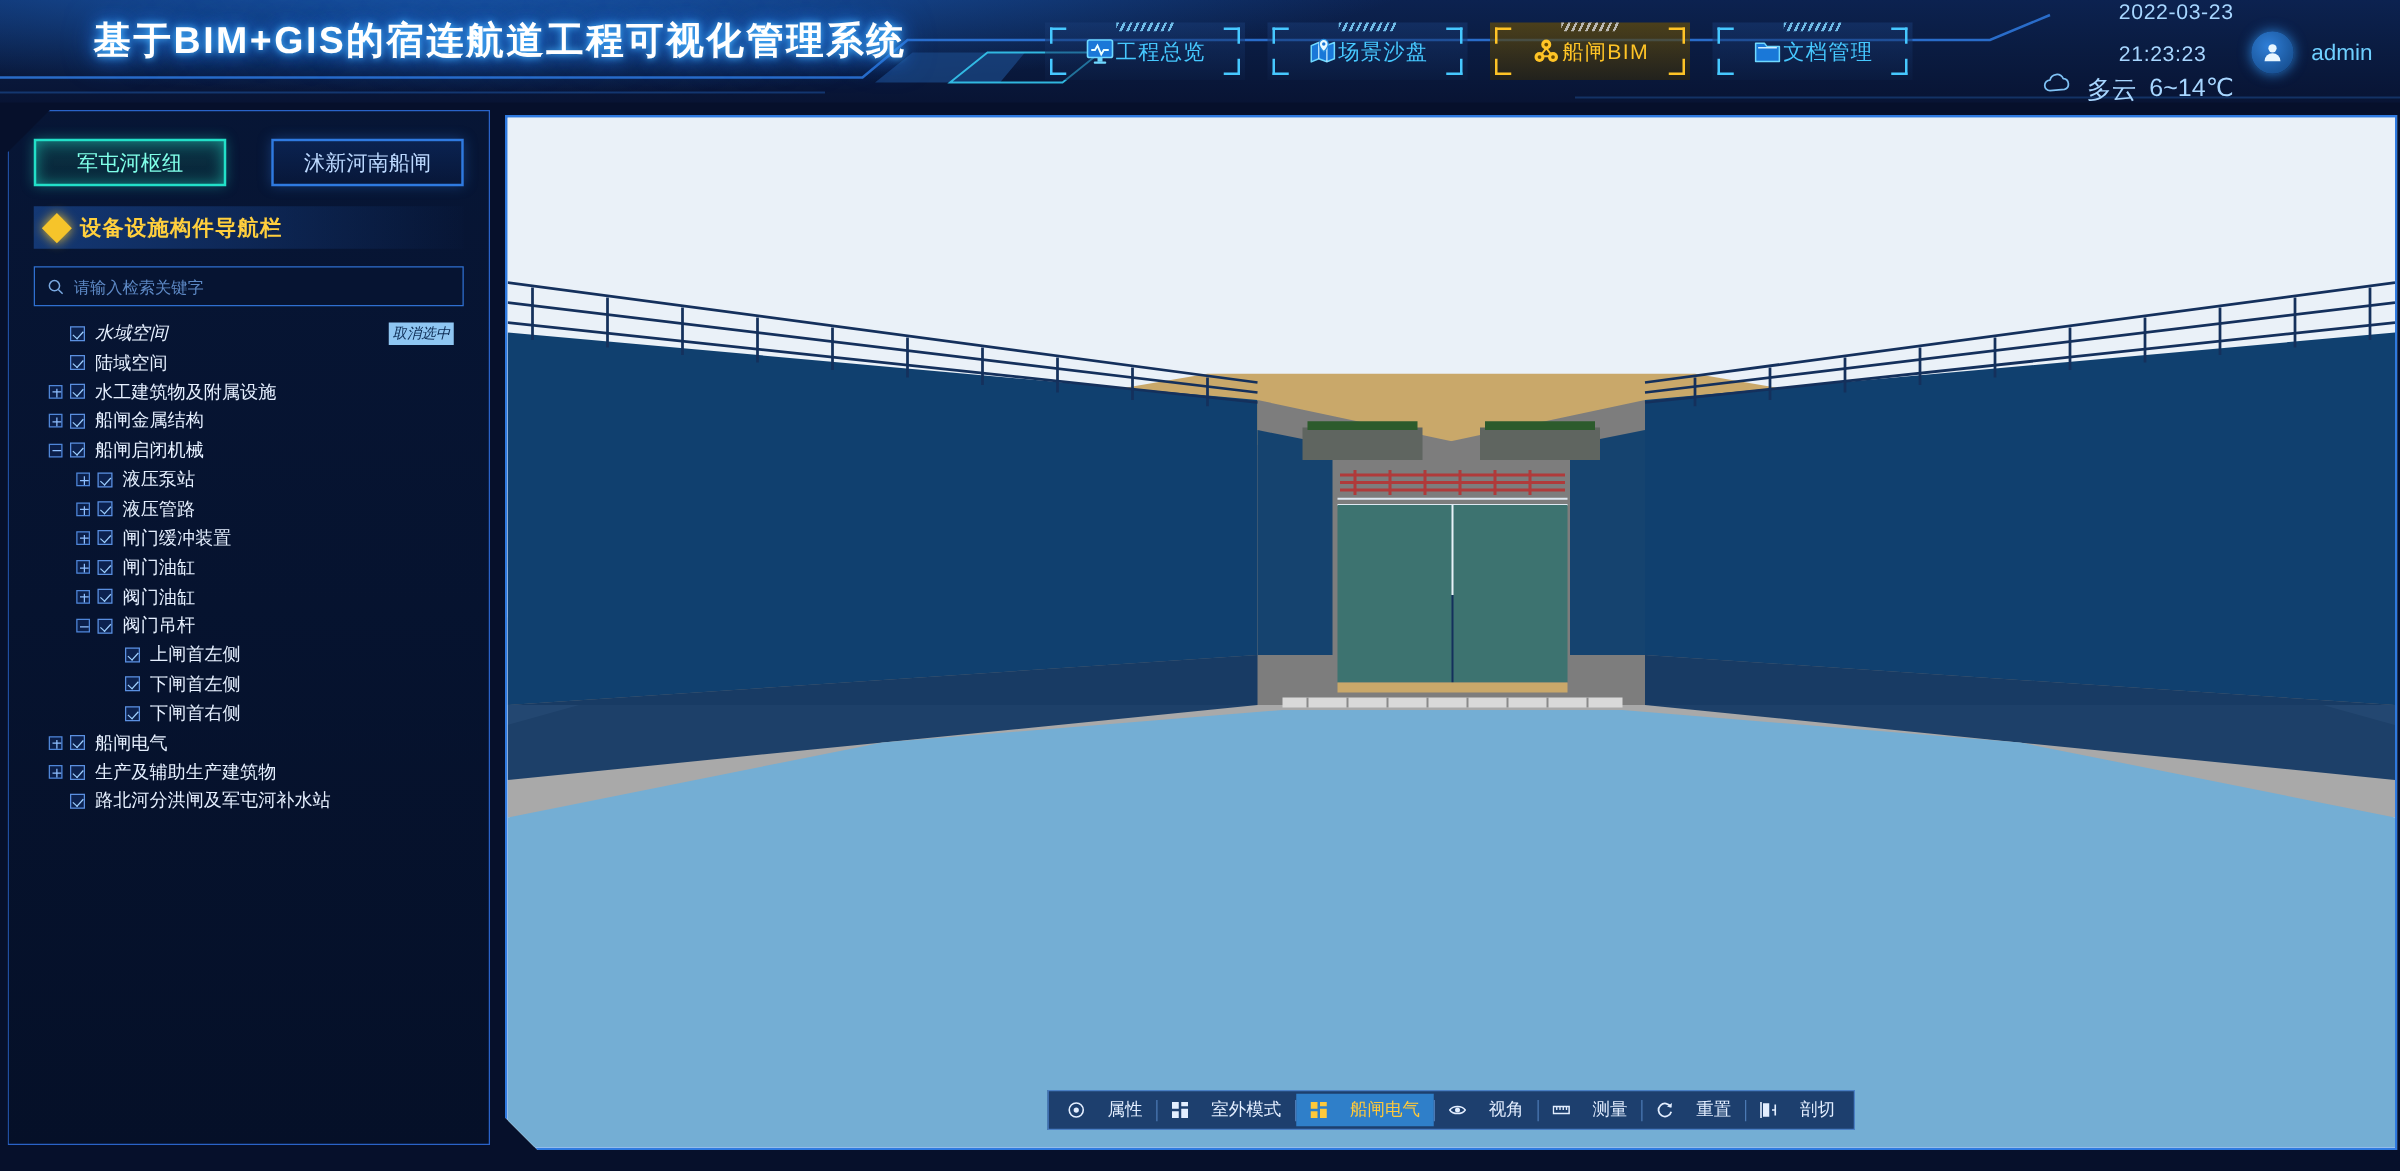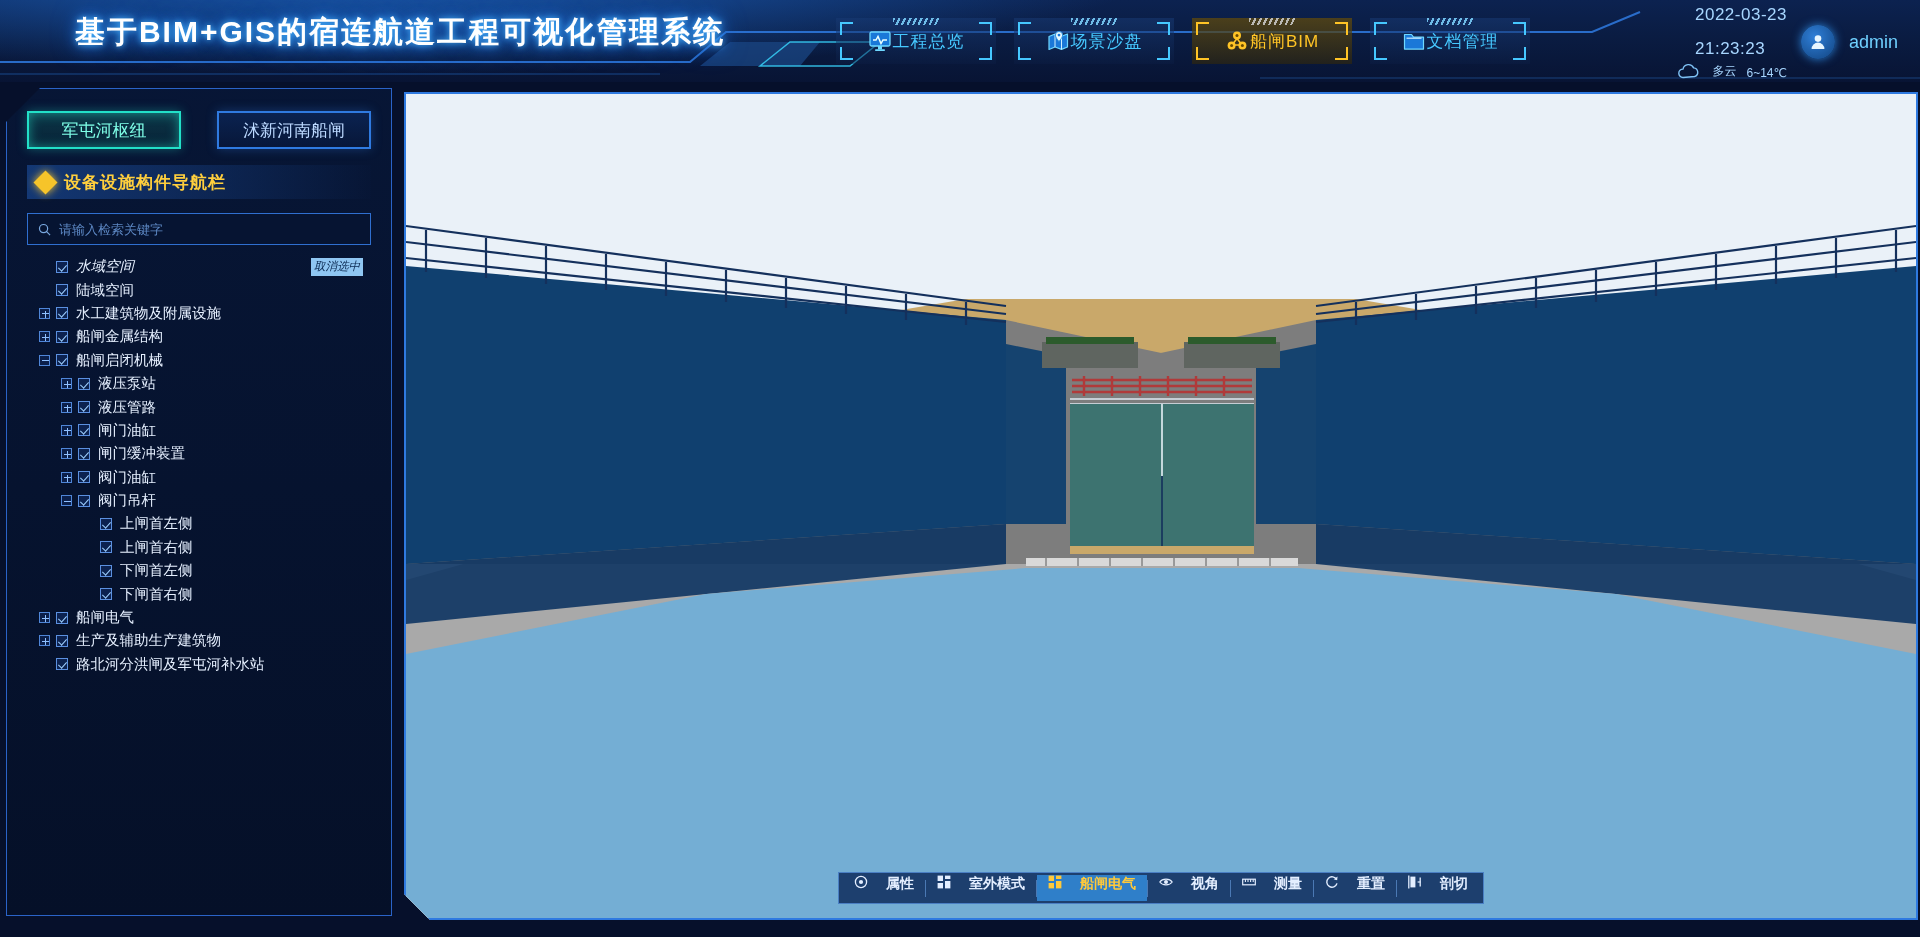--- a/index.html
+++ b/index.html
@@ -53,21 +53,21 @@
     color:#ffc426;
   }
   .tab.active .brk{ border-color:#ffc426; }
   .tab.active .hatch{ background:repeating-linear-gradient(115deg,#cfcfcf 0 2px,transparent 2px 5px); }
   .tab-ico{ width:24px; height:24px; flex:none; display:block; }
 
   
   #hdr-right{ position:absolute; right:22px; top:14px; height:56px; display:flex; align-items:center; gap:14px; }
   .dt-col{ display:flex; flex-direction:column; align-items:flex-end; gap:4px; }
   .dt-line1{ font-size:17px; color:#a7d6ff; letter-spacing:.5px; display:flex; gap:14px;flex-direction:column;}
-  .dt-line2{ font-size:12px; color:#a7d6ff; display:flex; align-items:flex-end; gap:10px; }
+  .dt-line2{ font-size:20px; color:#a7d6ff; display:flex; align-items:flex-start; gap:10px; }
   .avatar{
     width:34px; height:34px; border-radius:50%;
     background:radial-gradient(circle at 40% 35%,#2f7fd8,#11437f);
     box-shadow:0 0 10px #2a7fd4; display:flex; align-items:center; justify-content:center;
   }
   .uname{ font-size:18px; color:#6fd0ff; }
 
   
   #sidebar{
     position:absolute; left:6px; top:88px; width:386px; height:828px;
@@ -142,22 +142,22 @@
     clip-path:polygon(0 0,100% 0,100% 100%,26px 100%,0 calc(100% - 26px));
     background:#eaf1f8;
   }
   #scene{ position:absolute; inset:0; }
   .tb{
     position:absolute; left:50%; transform:translateX(-50%); bottom:14px;
     height:32px; background:#1d3f6e; border:1px solid #4a7fc4;
     display:flex; align-items:center; padding:0 4px;
   }
   .tbi{
-    height:26px; padding:0 11px; display:flex; gap:18px;
-    font-size:14px; color:#e3eeff; cursor:pointer; white-space:nowrap;font-weight:bold;
+    height:26px; padding:0 11px; display:flex; align-items:center; gap:18px;
+    font-size:14px; color:#e3eeff; cursor:pointer; white-space:nowrap;
   }
   .tbi.on{ background:#2f7fc9; color:#ffc93a; }
   .tbsep{ width:1px; height:17px; background:#5b8dcc; opacity:.75; }
   .tico{ width:14px; height:14px; display:block; flex:none; }
 </style>
 </head>
 <body>
 
 <div id="header">
 
@@ -312,46 +312,41 @@
         <span>液压泵站</span>
       </div>
       <div class="trow" style="padding-left: 40px;">
         <span class="exp"></span>
         <span class="cbx"></span>
         <span>液压管路</span>
       </div>
       <div class="trow" style="padding-left: 40px;">
         <span class="exp"></span>
         <span class="cbx"></span>
+        <span>闸门缓冲装置</span>
+      </div>
+      <div class="trow" style="padding-left: 40px;">
+        <span class="exp"></span>
+        <span class="cbx"></span>
         <span>闸门油缸</span>
-      </div>
-      <div class="trow" style="padding-left: 40px;">
-        <span class="exp"></span>
-        <span class="cbx"></span>
-        <span>闸门缓冲装置</span>
       </div>
       <div class="trow" style="padding-left: 40px;">
         <span class="exp"></span>
         <span class="cbx"></span>
         <span>阀门油缸</span>
       </div>
       <div class="trow" style="padding-left: 40px;">
         <span class="exp minus"></span>
         <span class="cbx"></span>
         <span>阀门吊杆</span>
       </div>
       <div class="trow" style="padding-left: 62px;">
         <span class="exp none"></span>
         <span class="cbx"></span>
         <span>上闸首左侧</span>
-      </div>
-      <div class="trow" style="padding-left: 62px;">
-        <span class="exp none"></span>
-        <span class="cbx"></span>
-        <span>上闸首右侧</span>
       </div>
       <div class="trow" style="padding-left: 62px;">
         <span class="exp none"></span>
         <span class="cbx"></span>
         <span>下闸首左侧</span>
       </div>
       <div class="trow" style="padding-left: 62px;">
         <span class="exp none"></span>
         <span class="cbx"></span>
         <span>下闸首右侧</span>

